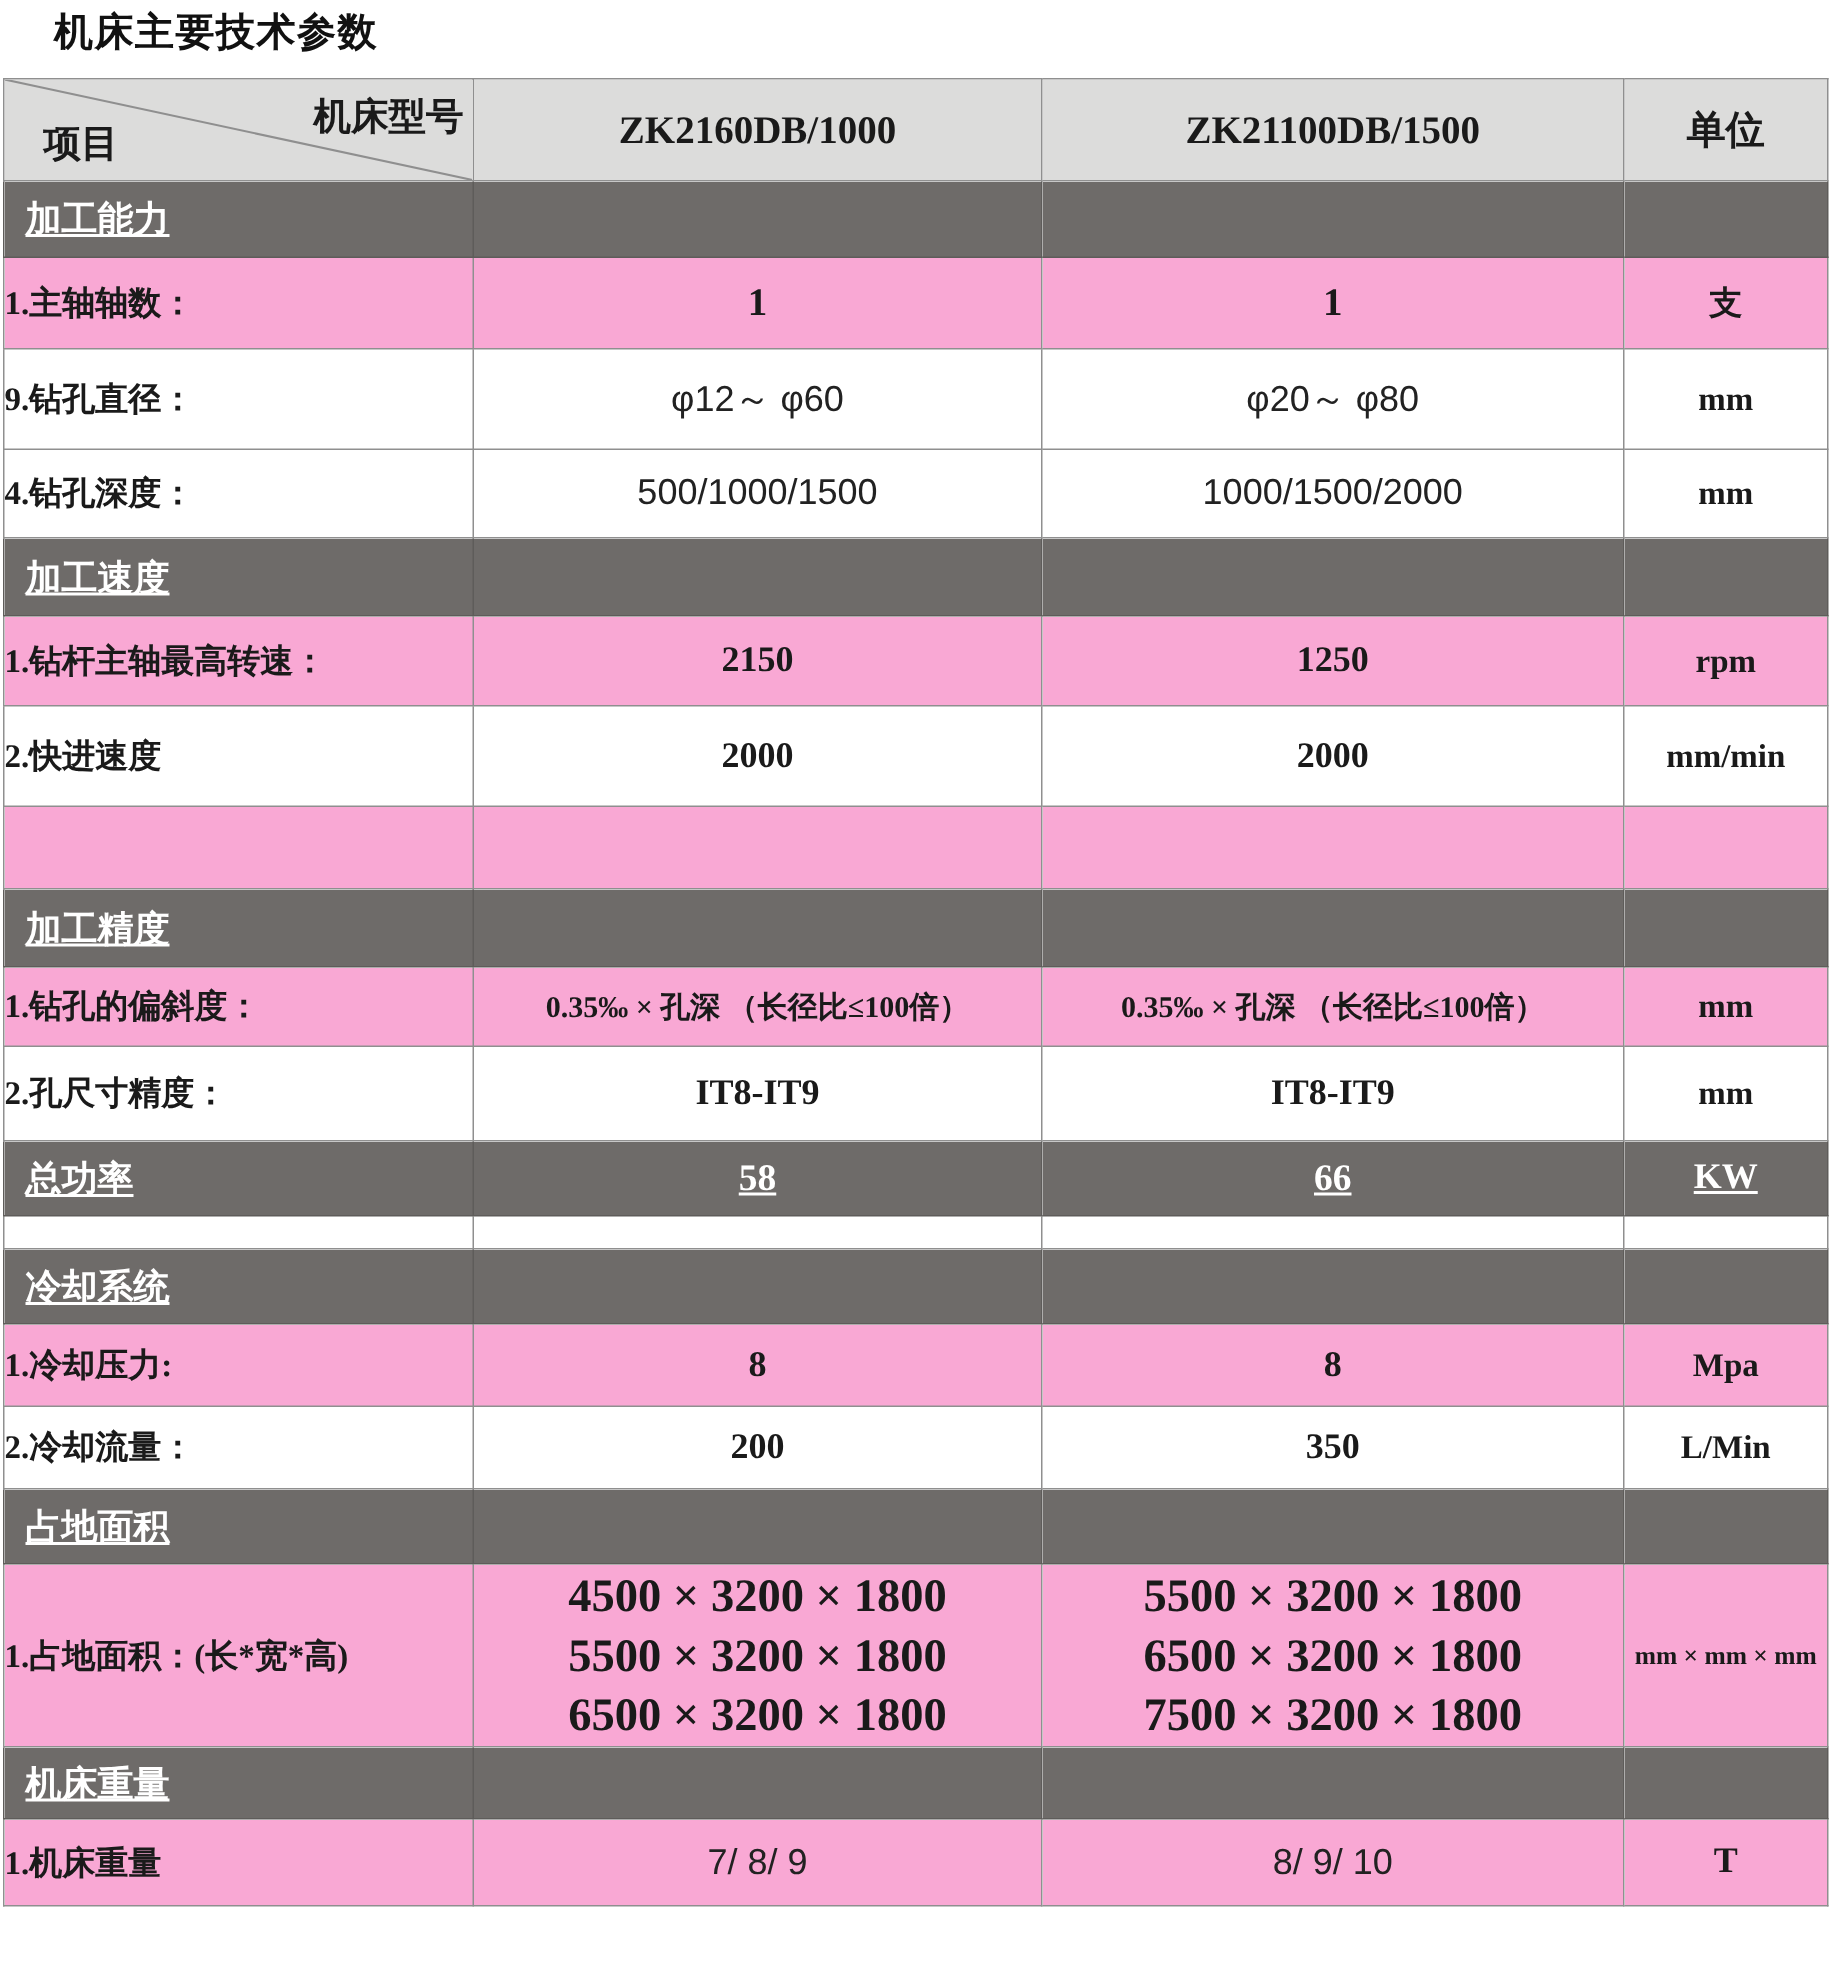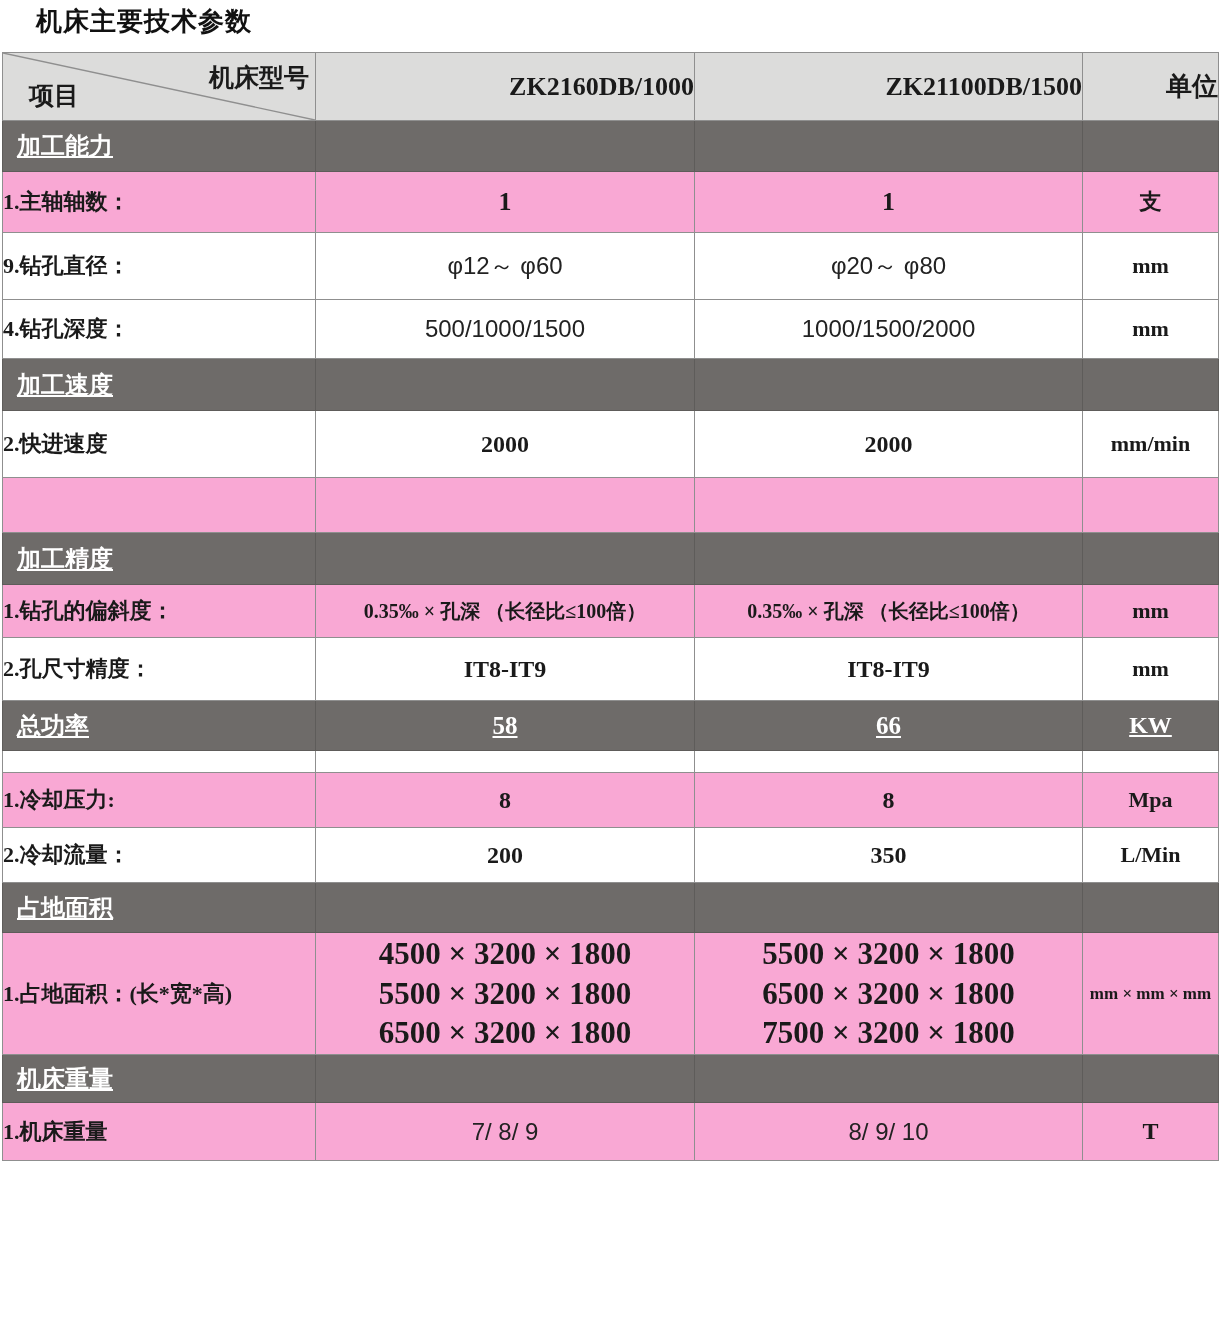--- a/index.html
+++ b/index.html
@@ -28,21 +28,21 @@
   .corner svg{position:absolute;left:0;top:0;width:100%;height:100%;display:block;}
   .corner .top-label{
     position:absolute;top:8px;right:6px;
     font-size:25px;font-weight:bold;color:#1a1a1a;
   }
   .corner .bottom-label{
     position:absolute;bottom:8px;left:26px;
     font-size:25px;font-weight:bold;color:#1a1a1a;
   }
   .model-hdr,.unit-hdr{
-    text-align:right;font-size:26px;font-weight:bold;color:#1a1a1a;
+    text-align:center;font-size:26px;font-weight:bold;color:#1a1a1a;
   }
   
   tr.band td{background:#6e6b69;border-color:#5e5c5a;text-decoration:underline;}
   tr.band td.lbl{color:#ffffff;font-size:24px;font-weight:bold;text-align:left;padding-left:14px;}
   tr.band td.v,tr.band td.u{color:#ffffff;}
   
   tr.gray td{background:#f9a8d4;}
   tr.white td{background:#ffffff;}
   td.lbl{
     text-align:left;padding-left:13px;
@@ -114,20 +114,26 @@
     <td class="v sans">1000/1500/2000</td>
     <td class="u">mm</td>
   </tr>
 
   <tr class="band" style="height:52px">
     <td class="lbl">加工速度</td>
     <td></td>
     <td></td>
     <td></td>
   </tr>
+  <tr class="gray" style="height:60px">
+    <td class="lbl">1.钻杆主轴最高转速：</td>
+    <td class="v">2150</td>
+    <td class="v">1250</td>
+    <td class="u">rpm</td>
+  </tr>
   <tr class="white" style="height:67px">
     <td class="lbl">2.快进速度</td>
     <td class="v">2000</td>
     <td class="v">2000</td>
     <td class="u">mm/min</td>
   </tr>
   <tr class="gray" style="height:55px">
     <td class="lbl"></td>
     <td class="v"></td>
     <td class="v"></td>
@@ -159,20 +165,26 @@
     <td class="v" style="font-size:25px">66</td>
     <td class="u" style="font-size:24px">KW</td>
   </tr>
   <tr class="white" style="height:22px">
     <td></td>
     <td></td>
     <td></td>
     <td></td>
   </tr>
 
+  <tr class="band" style="height:50px">
+    <td class="lbl">冷却系统</td>
+    <td></td>
+    <td></td>
+    <td></td>
+  </tr>
   <tr class="gray" style="height:55px">
     <td class="lbl">1.冷却压力:</td>
     <td class="v">8</td>
     <td class="v">8</td>
     <td class="u">Mpa</td>
   </tr>
   <tr class="white" style="height:55px">
     <td class="lbl">2.冷却流量：</td>
     <td class="v">200</td>
     <td class="v">350</td>

